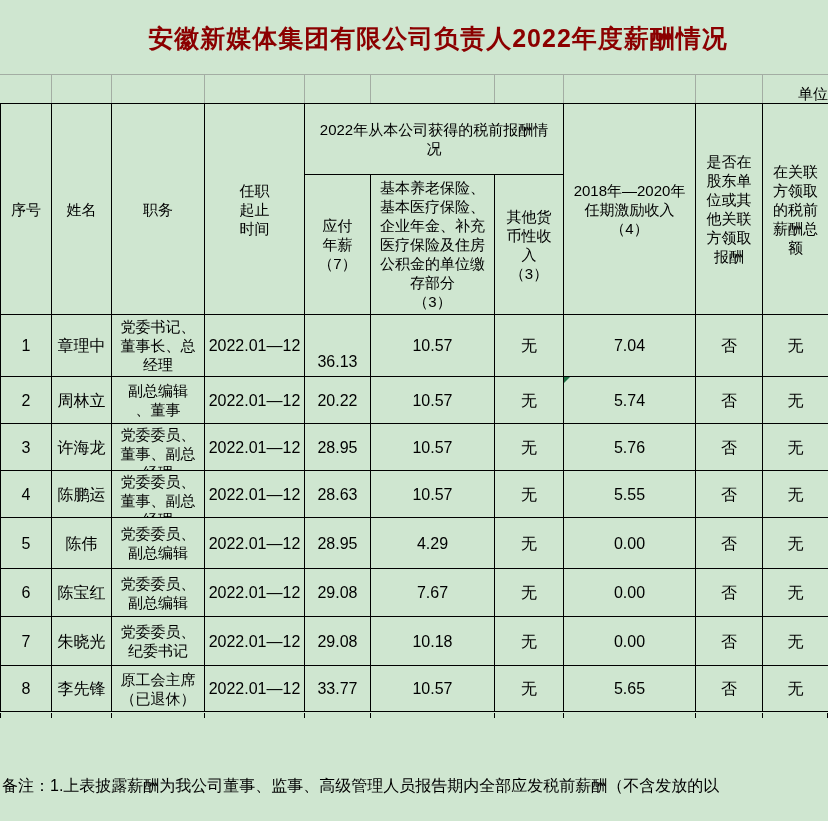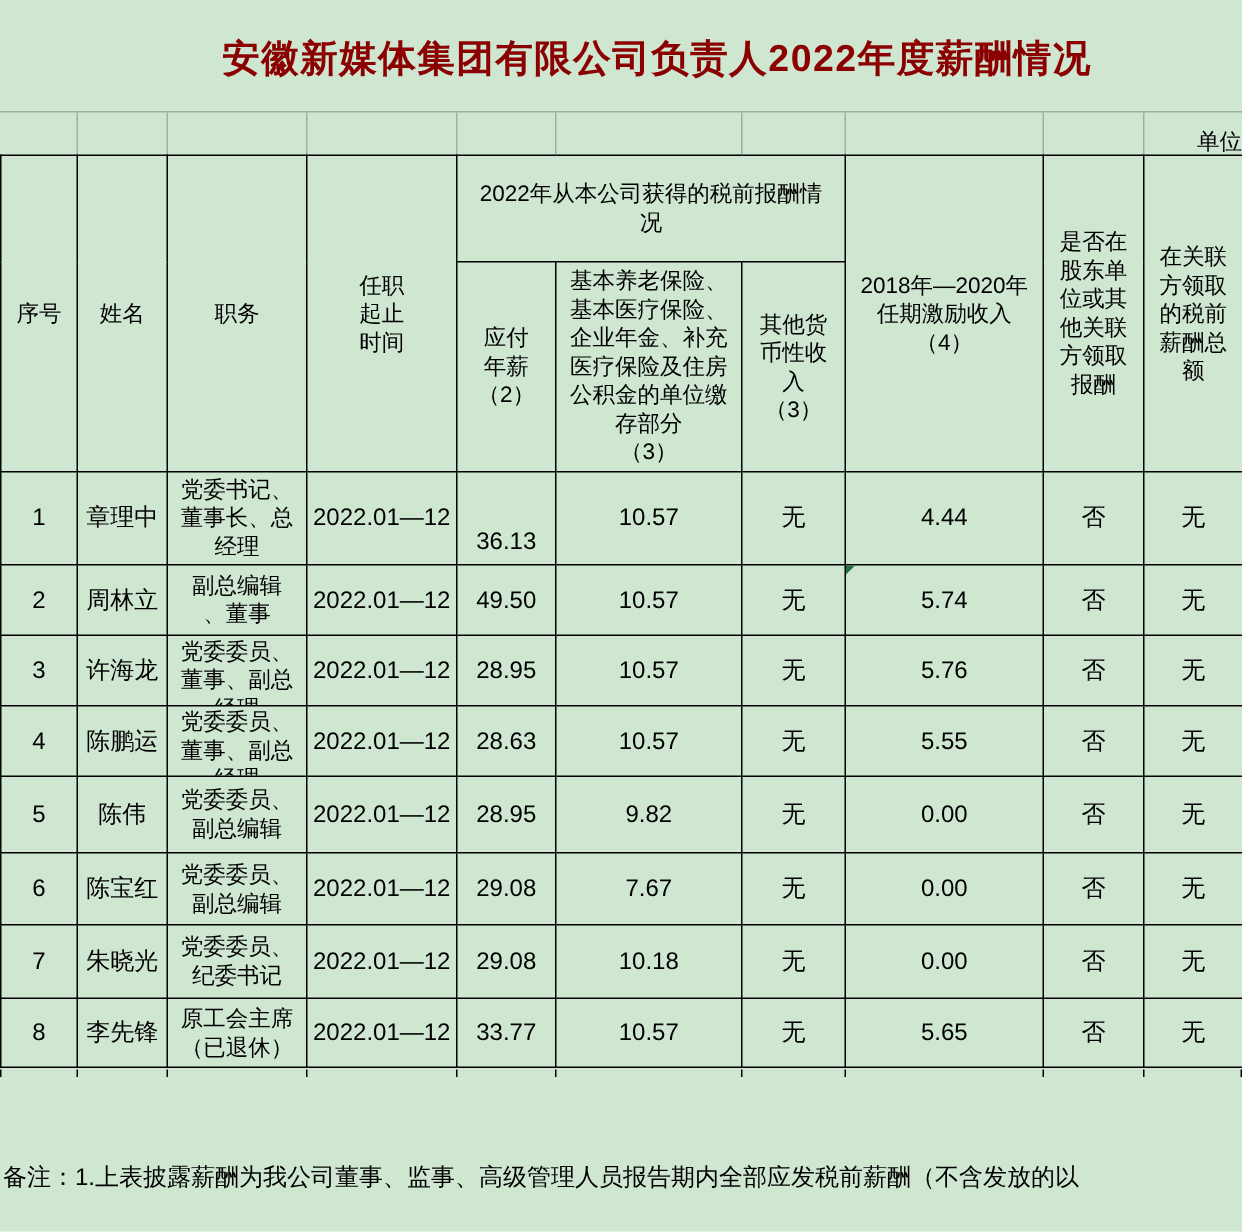--- a/index.html
+++ b/index.html
@@ -121,21 +121,21 @@
 报酬</th>
         <th rowspan="2">在关联
 方领取
 的税前
 薪酬总
 额</th>
       </tr>
       <tr style="height:140px">
         <th>应付
 年薪
-（2）</th>
+（7）</th>
         <th>基本养老保险、
 基本医疗保险、
 企业年金、补充
 医疗保险及住房
 公积金的单位缴
 存部分
 （3）</th>
         <th>其他货
 币性收
 入
@@ -146,31 +146,31 @@
         <tr style="height: 62px;">
           <td class="col-seq"><div class="cin" style="max-height: 60px;">1</div></td>
           <td class="col-name"><div class="cin" style="max-height: 60px;">章理中</div></td>
           <td class="col-position"><div class="cin" style="max-height: 60px;">党委书记、
 董事长、总
 经理</div></td>
           <td class="col-term"><div class="cin" style="max-height: 60px;">2022.01—12</div></td>
           <td class="col-salary"><div class="cin" style="max-height: 60px; margin-top: 32px;">36.13</div></td>
           <td class="col-insurance"><div class="cin" style="max-height: 60px;">10.57</div></td>
           <td class="col-other-income"><div class="cin" style="max-height: 60px;">无</div></td>
-          <td class="col-incentive"><div class="cin" style="max-height: 60px;">4.44</div></td>
+          <td class="col-incentive"><div class="cin" style="max-height: 60px;">7.04</div></td>
           <td class="col-related-party"><div class="cin" style="max-height: 60px;">否</div></td>
           <td class="col-related-total"><div class="cin" style="max-height: 60px;">无</div></td>
         </tr>
         <tr style="height: 47px;">
           <td class="col-seq"><div class="cin" style="max-height: 45px;">2</div></td>
           <td class="col-name"><div class="cin" style="max-height: 45px;">周林立</div></td>
           <td class="col-position"><div class="cin" style="max-height: 45px;">副总编辑
 、董事</div></td>
           <td class="col-term"><div class="cin" style="max-height: 45px;">2022.01—12</div></td>
-          <td class="col-salary"><div class="cin" style="max-height: 45px;">49.50</div></td>
+          <td class="col-salary"><div class="cin" style="max-height: 45px;">20.22</div></td>
           <td class="col-insurance"><div class="cin" style="max-height: 45px;">10.57</div></td>
           <td class="col-other-income"><div class="cin" style="max-height: 45px;">无</div></td>
           <td class="col-incentive" style="position: relative;"><div class="cin" style="max-height: 45px;">5.74</div><span class="flag" style="border-top-color: rgb(30, 113, 69);"></span></td>
           <td class="col-related-party"><div class="cin" style="max-height: 45px;">否</div></td>
           <td class="col-related-total"><div class="cin" style="max-height: 45px;">无</div></td>
         </tr>
         <tr style="height: 47px;">
           <td class="col-seq"><div class="cin" style="max-height: 45px;">3</div></td>
           <td class="col-name"><div class="cin" style="max-height: 45px;">许海龙</div></td>
           <td class="col-position"><div class="cin" style="max-height: 45px;">党委委员、
@@ -198,21 +198,21 @@
           <td class="col-related-party"><div class="cin" style="max-height: 45px;">否</div></td>
           <td class="col-related-total"><div class="cin" style="max-height: 45px;">无</div></td>
         </tr>
         <tr style="height: 51px;">
           <td class="col-seq"><div class="cin" style="max-height: 49px;">5</div></td>
           <td class="col-name"><div class="cin" style="max-height: 49px;">陈伟</div></td>
           <td class="col-position"><div class="cin" style="max-height: 49px;">党委委员、
 副总编辑</div></td>
           <td class="col-term"><div class="cin" style="max-height: 49px;">2022.01—12</div></td>
           <td class="col-salary"><div class="cin" style="max-height: 49px;">28.95</div></td>
-          <td class="col-insurance"><div class="cin" style="max-height: 49px;">9.82</div></td>
+          <td class="col-insurance"><div class="cin" style="max-height: 49px;">4.29</div></td>
           <td class="col-other-income"><div class="cin" style="max-height: 49px;">无</div></td>
           <td class="col-incentive"><div class="cin" style="max-height: 49px;">0.00</div></td>
           <td class="col-related-party"><div class="cin" style="max-height: 49px;">否</div></td>
           <td class="col-related-total"><div class="cin" style="max-height: 49px;">无</div></td>
         </tr>
         <tr style="height: 48px;">
           <td class="col-seq"><div class="cin" style="max-height: 46px;">6</div></td>
           <td class="col-name"><div class="cin" style="max-height: 46px;">陈宝红</div></td>
           <td class="col-position"><div class="cin" style="max-height: 46px;">党委委员、
 副总编辑</div></td>

